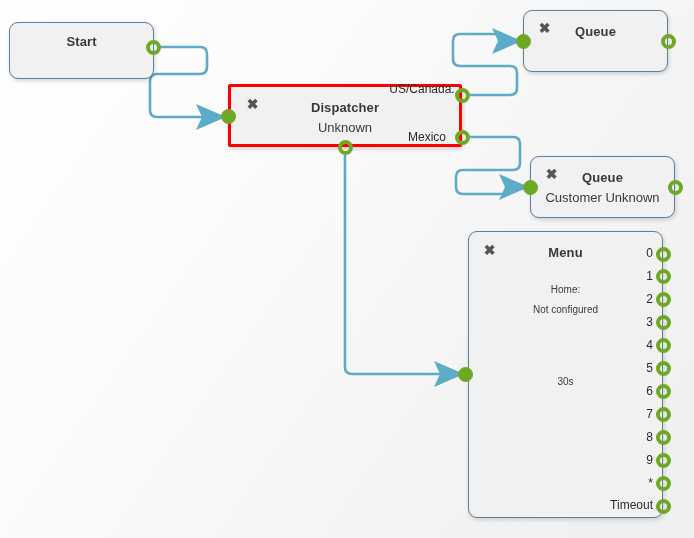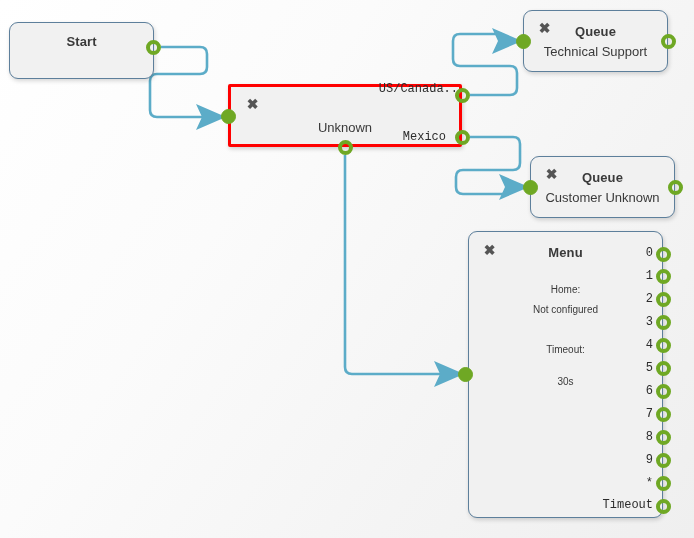--- a/index.html
+++ b/index.html
@@ -86,21 +86,20 @@
     background: #6fa824;
     border: 1px solid #6fa824;
   }
   .port-label {
     position: absolute;
     font-size: 12px;
     color: #2c2c2c;
     white-space: nowrap;
     text-align: left;
     z-index: 5;
-    font-family: Liberation Mono, monospace;
   }
   .menu-body {
     position: absolute;
     left: 0;
     right: 0;
     text-align: center;
     font-size: 10px;
     color: #3a3a3a;
     line-height: 20px;
   }
@@ -133,55 +132,54 @@
     </g>
   </svg>
 
   <div class="node" style="left:9px; top:22px; width:145px; height:57px;">
     <div class="node-title" style="top:11px;">Start</div>
   </div>
   <div class="port ring" style="left:146px; top:40px;"></div>
 
   <div class="node selected" style="left:228px; top:84px; width:234px; height:63px;">
     <div class="close-icon" style="left:15px; top:11px;">✖</div>
+    <div class="node-title" style="top:13px;">Dispatcher</div>
     <div class="node-sub" style="top:33px;">Unknown</div>
   </div>
 
   <div class="port filled" style="left:221px; top:109px;"></div>
 
   <div class="port-label" style="right:236px; top:82px;">US/Canada..</div>
   <div class="port ring" style="left:455px; top:88px;"></div>
 
   <div class="port-label" style="right:248px; top:130px;">Mexico</div>
   <div class="port ring" style="left:455px; top:130px;"></div>
 
   <div class="port ring" style="left:338px; top:140px;"></div>
 
   <div class="node" style="left:523px; top:10px; width:145px; height:62px;">
     <div class="close-icon" style="left:14px; top:11px;">✖</div>
     <div class="node-title" style="top:13px;">Queue</div>
-    <div class="node-sub" style="top:33px;">Technical Support</div>
   </div>
   <div class="port filled" style="left:516px; top:34px;"></div>
   <div class="port ring" style="left:661px; top:34px;"></div>
 
   <div class="node" style="left:530px; top:156px; width:145px; height:62px;">
     <div class="close-icon" style="left:14px; top:11px;">✖</div>
     <div class="node-title" style="top:13px;">Queue</div>
     <div class="node-sub" style="top:33px;">Customer Unknown</div>
   </div>
   <div class="port filled" style="left:523px; top:180px;"></div>
   <div class="port ring" style="left:668px; top:180px;"></div>
 
   <div class="node" style="left:468px; top:231px; width:195px; height:287px;">
     <div class="close-icon" style="left:14px; top:12px;">✖</div>
     <div class="node-title" style="top:13px;">Menu</div>
     <div class="menu-body" style="top:48px;">Home:</div>
     <div class="menu-body" style="top:68px;">Not configured</div>
-    <div class="menu-body" style="top:108px;">Timeout:</div>
     <div class="menu-body" style="top:140px;">30s</div>
   </div>
   <div class="port filled" style="left:458px; top:367px;"></div>
 
   <div id="menu-ports">
       <div class="port-label" style="right: 41px; top: 246px;">0</div>
       <div class="port ring" style="left: 656px; top: 246.5px;"></div>
       <div class="port-label" style="right: 41px; top: 268.95px;">1</div>
       <div class="port ring" style="left: 656px; top: 269.45px;"></div>
       <div class="port-label" style="right: 41px; top: 291.9px;">2</div>

